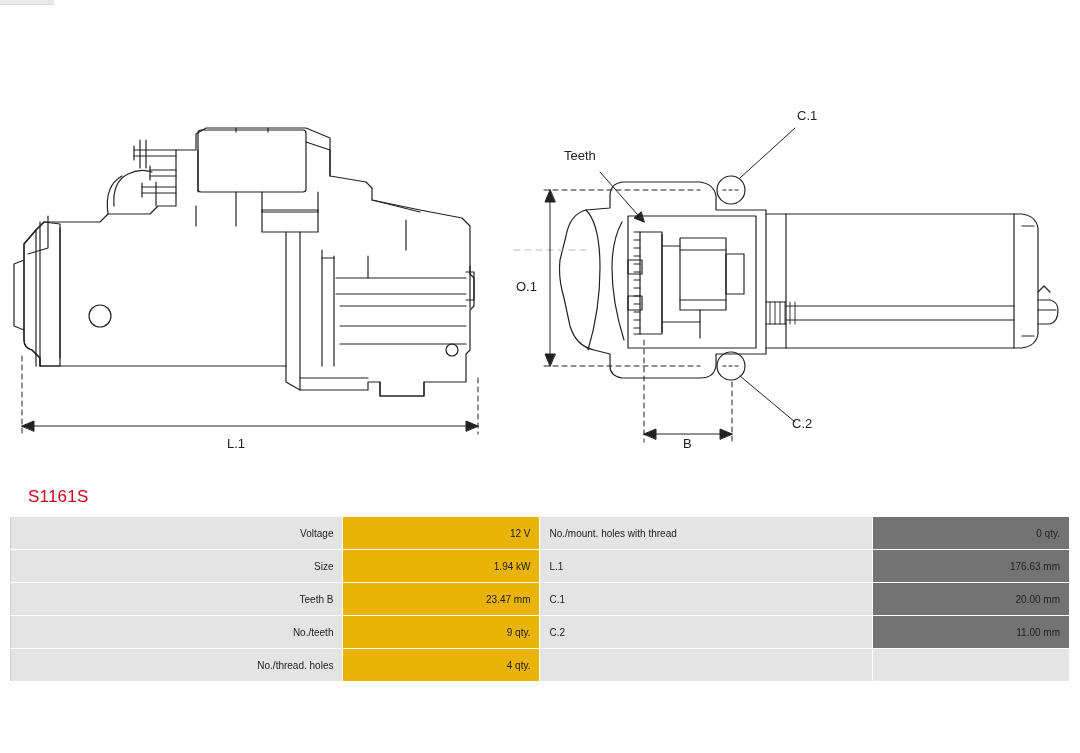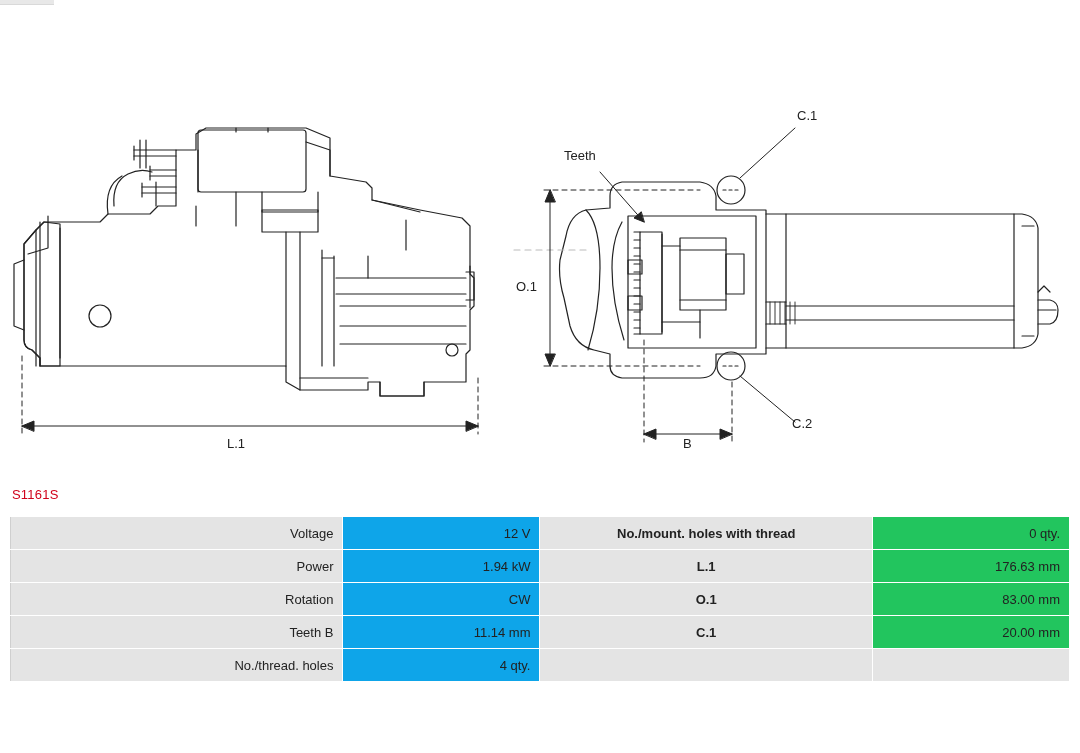--- a/index.html
+++ b/index.html
@@ -28,53 +28,53 @@
   .drawing {
     position: absolute;
     left: 0; top: 10px;
     width: 1080px; height: 460px;
   }
   .drawing svg { display: block; }
 
   
   .part-title {
     position: absolute;
-    left: 12px; top: 487px;
-    font-size: 13px;
+    left: 28px; top: 487px;
+    font-size: 17px;
     color: #d0021b;
     font-family: "Liberation Sans", sans-serif;
     letter-spacing: .2px;
   }
 
   
   .spec-wrap {
     position: absolute;
     left: 10px; top: 516px;
     width: 1060px;
   }
   table.spec {
     width: 1060px;
     border-collapse: collapse;
     table-layout: fixed;
-    font-size: 13px;
+    font-size: 10px;
     color: #222;
   }
   table.spec td {
     border: 1px solid #ffffff;
     height: 33px;
     padding: 0 9px;
     background: #e4e4e4;
     vertical-align: middle;
     white-space: nowrap;
     overflow: hidden;
   }
   table.spec td.label { text-align: right; width: 270px; }
-  table.spec td.value { text-align: right; width: 160px; background: #0ea5e9; }
-  table.spec td.label2 { text-align: center; width: 270px; font-weight: bold; }
-  table.spec td.value2 { text-align: right; width: 160px; background: #22c55e; }
+  table.spec td.value { text-align: right; width: 160px; background: #eab308; }
+  table.spec td.label2 { text-align: left; width: 270px; }
+  table.spec td.value2 { text-align: right; width: 160px; background: #737373; }
   table.spec td.empty { background: #e4e4e4; }
   table.spec tr td:first-child { border-left: 1px solid #cfcfcf; }
 
   
   .spec-wrap::after {
     content: "";
     position: absolute;
     left: 0; top: 0; right: 0; bottom: 0;
     pointer-events: none;
   }
@@ -259,36 +259,36 @@
   <div class="spec-wrap">
     <table class="spec">
       <tbody id="spec-body">
           <tr>
             <td class="label">Voltage</td>
             <td class="value">12 V</td>
             <td class="label2">No./mount. holes with thread</td>
             <td class="value2">0 qty.</td>
           </tr>
           <tr>
-            <td class="label">Power</td>
+            <td class="label">Size</td>
             <td class="value">1.94 kW</td>
             <td class="label2">L.1</td>
             <td class="value2">176.63 mm</td>
           </tr>
           <tr>
-            <td class="label">Rotation</td>
-            <td class="value">CW</td>
-            <td class="label2">O.1</td>
-            <td class="value2">83.00 mm</td>
-          </tr>
-          <tr>
             <td class="label">Teeth B</td>
-            <td class="value">11.14 mm</td>
+            <td class="value">23.47 mm</td>
             <td class="label2">C.1</td>
             <td class="value2">20.00 mm</td>
+          </tr>
+          <tr>
+            <td class="label">No./teeth</td>
+            <td class="value">9 qty.</td>
+            <td class="label2">C.2</td>
+            <td class="value2">11.00 mm</td>
           </tr>
           <tr>
             <td class="label">No./thread. holes</td>
             <td class="value">4 qty.</td>
             <td class="label2 empty"></td>
             <td class="value2 empty"></td>
           </tr>
         </tbody>
     </table>
   </div>

